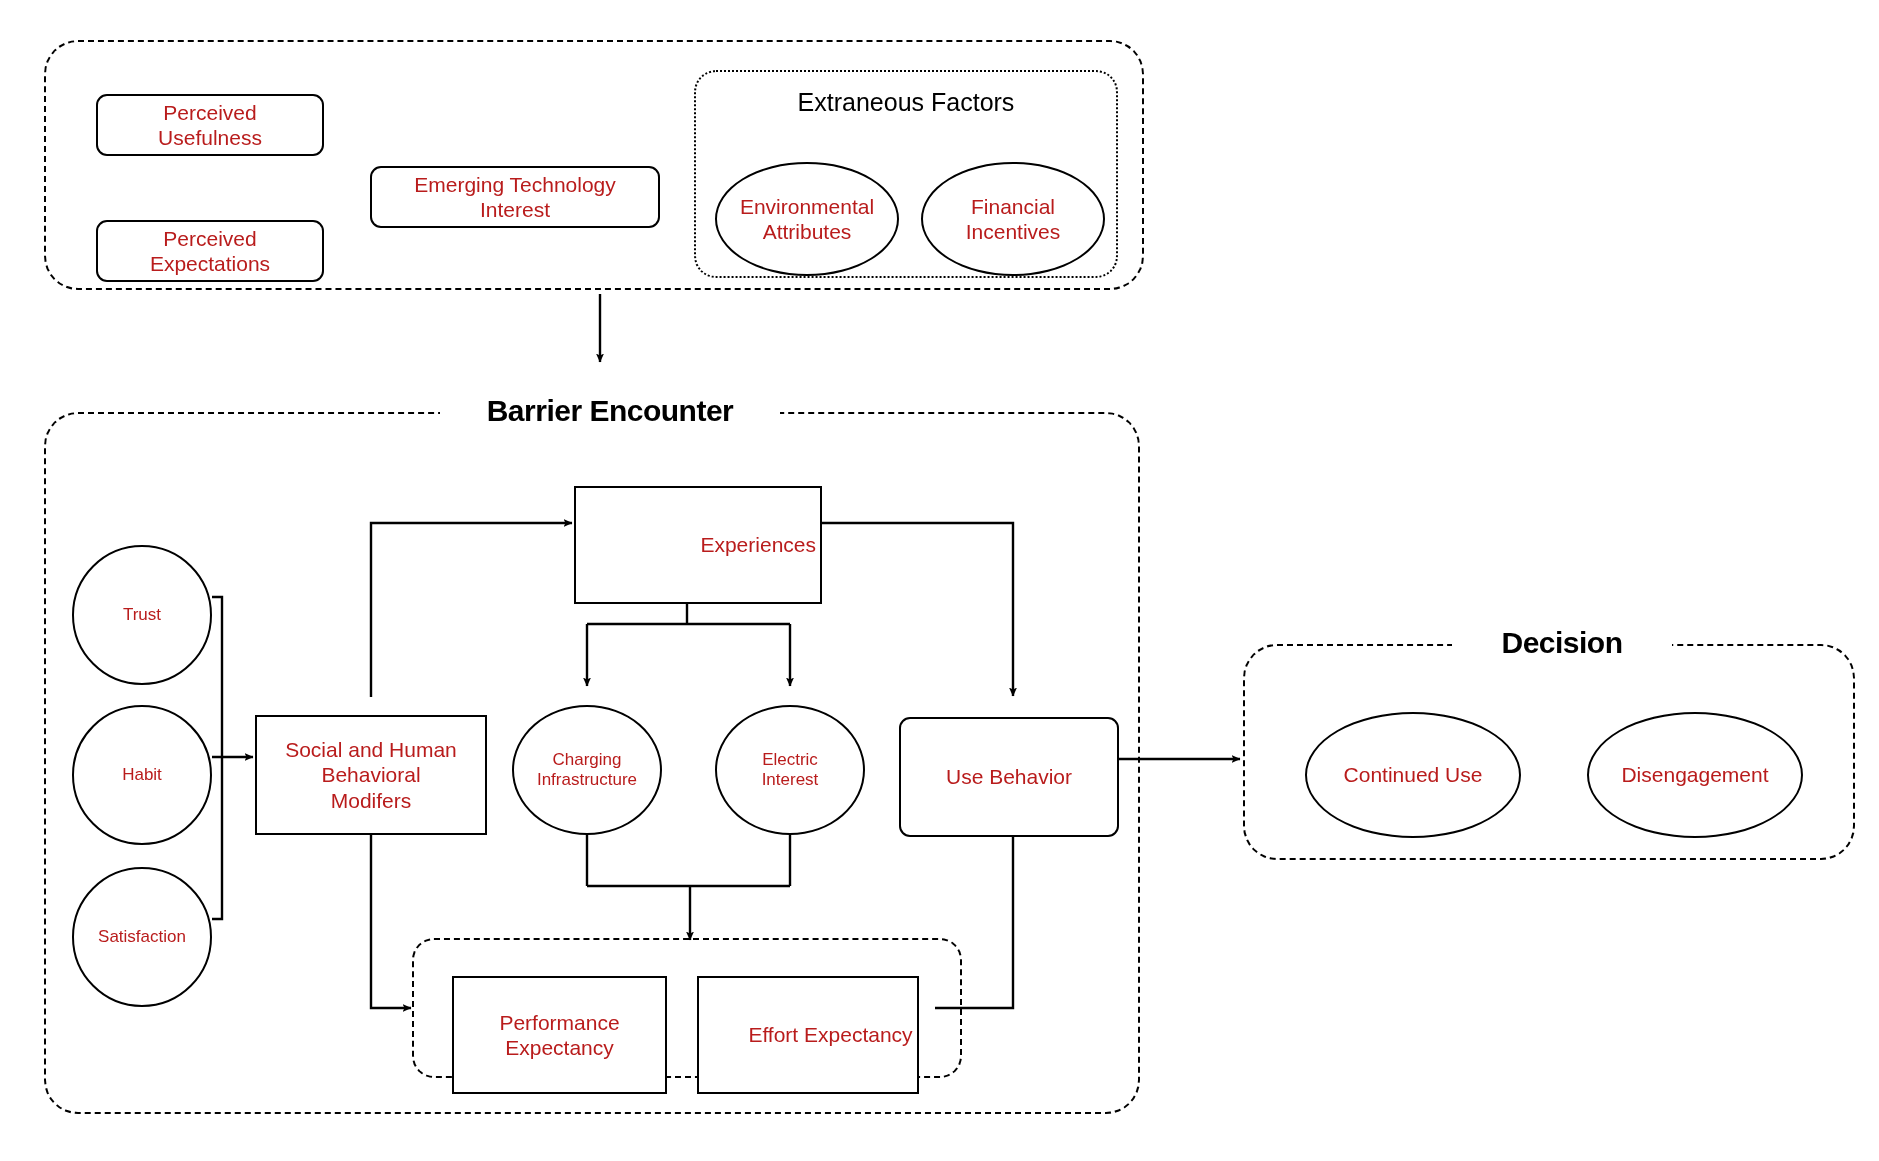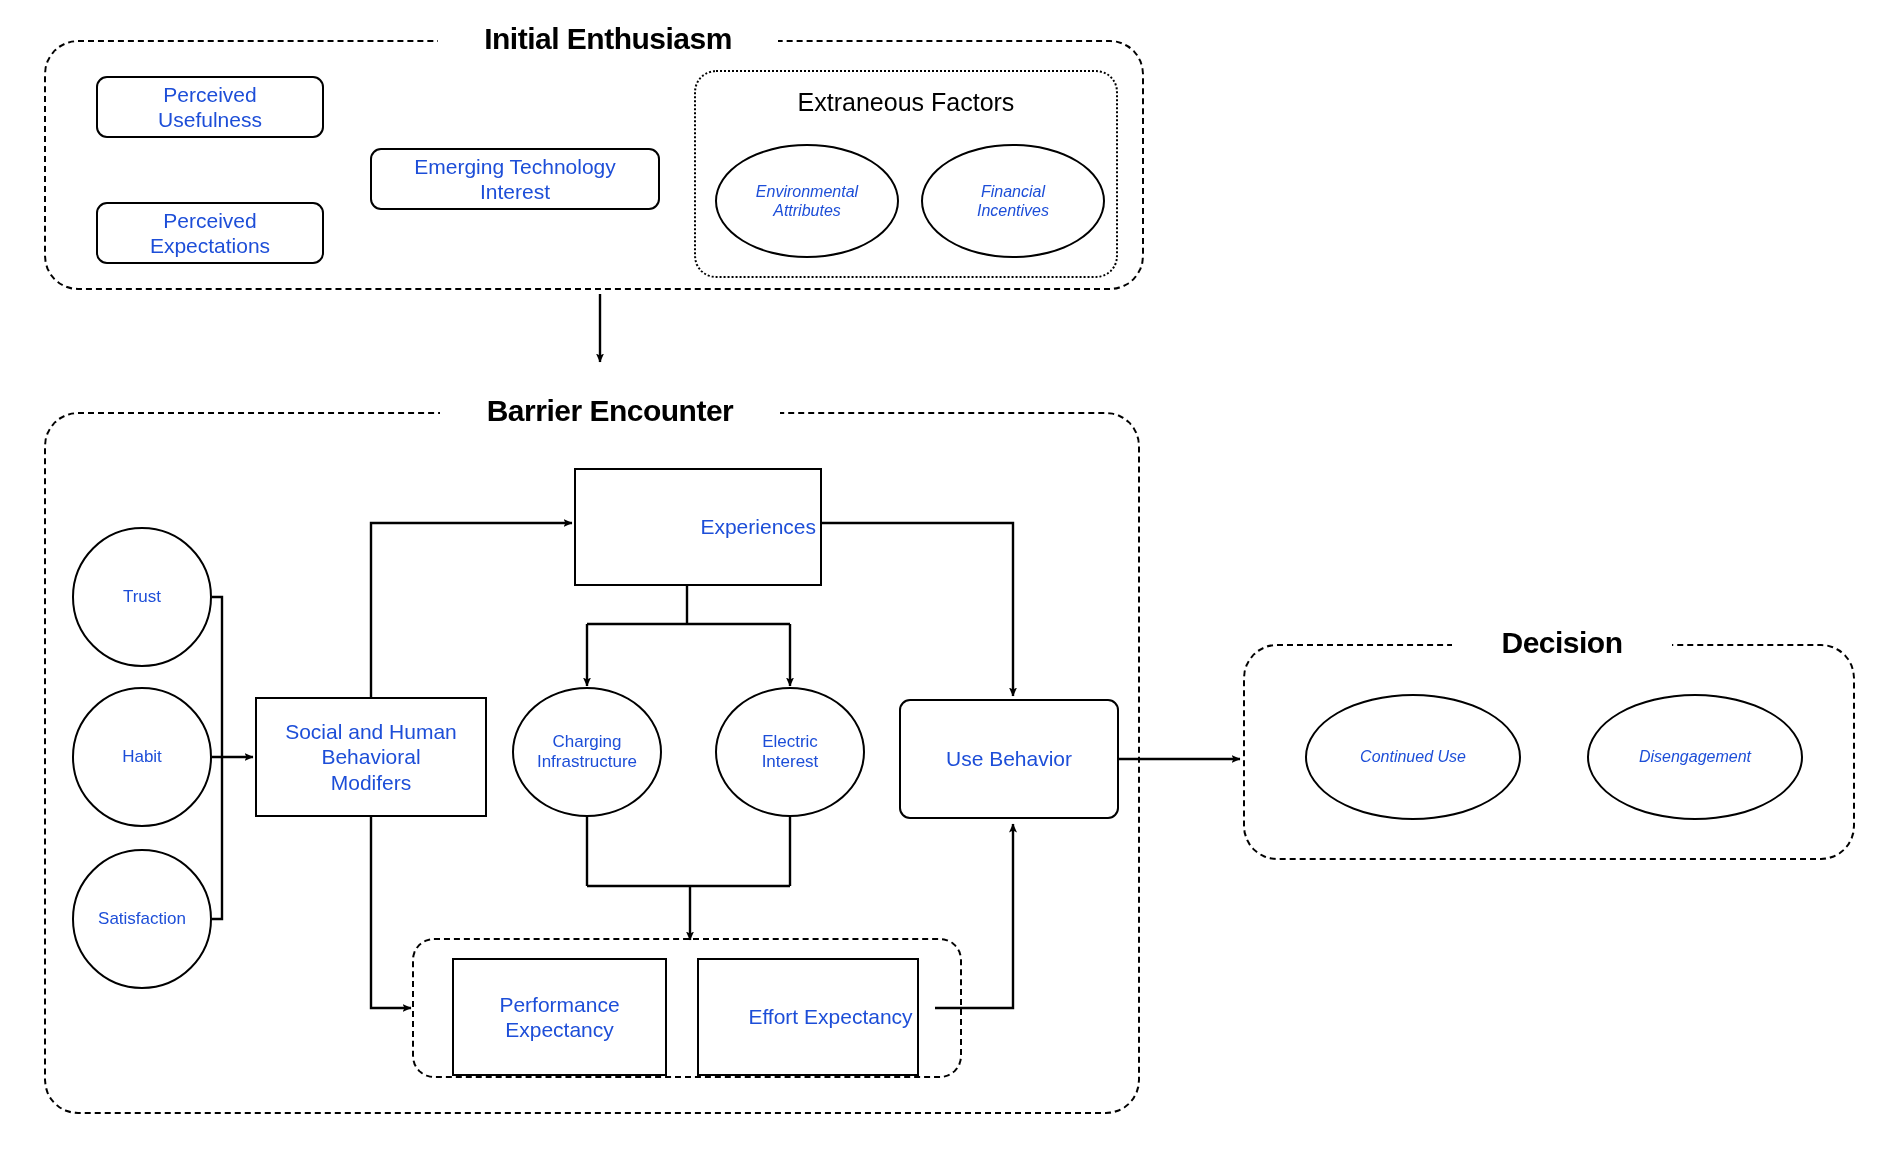--- a/index.html
+++ b/index.html
@@ -28,23 +28,24 @@
     pointer-events: none;
   }
   .node {
     position: absolute;
     box-sizing: border-box;
     display: flex;
     align-items: center;
     justify-content: center;
     text-align: center;
     background: #ffffff;
-    color: #1d4ed8;
+    color: #b91c1c;
     line-height: 1.2;
     z-index: 3;
+    margin-top: 18px;
   }
   
   .group {
     position: absolute;
     box-sizing: border-box;
     border: 2.5px dashed #000000;
     border-radius: 34px;
     background: transparent;
     z-index: 1;
   }
@@ -86,22 +87,21 @@
     font-size: 21px;
   }
   .circle {
     border: 2.2px solid #000000;
     border-radius: 50%;
     font-size: 17px;
   }
   .ellipse {
     border: 2.2px solid #000000;
     border-radius: 50%;
-    font-size: 16px;
-    font-style: italic;
+    font-size: 21px;
   }
   .node span {
     display: block;
     padding: 0 4px;
   }
 </style>
 </head>
 <body>
 
 <div id="canvas">
@@ -136,21 +136,20 @@
       <path d="M587,886 L790,886"></path>
       <path d="M690,886 L690,940" marker-end="url(#ah)"></path>
 
       <path d="M935,1008 L1013,1008 L1013,824" marker-end="url(#ah)"></path>
 
       <path d="M1119,759 L1240,759" marker-end="url(#ah)"></path>
     </g>
   </svg>
 
   <div class="group" style="left:44px; top:40px; width:1100px; height:250px;"></div>
-  <div class="group-title big" style="left:438px; top:22px; width:320px;">Initial Enthusiasm</div>
 
   <div class="node rrect" style="left:96px; top:76px; width:228px; height:62px; flex-direction:column;">
     <span>Perceived</span>
     <span>Usefulness</span>
   </div>
 
   <div class="node rrect" style="left:96px; top:202px; width:228px; height:62px; flex-direction:column;">
     <span>Perceived</span>
     <span>Expectations</span>
   </div>

